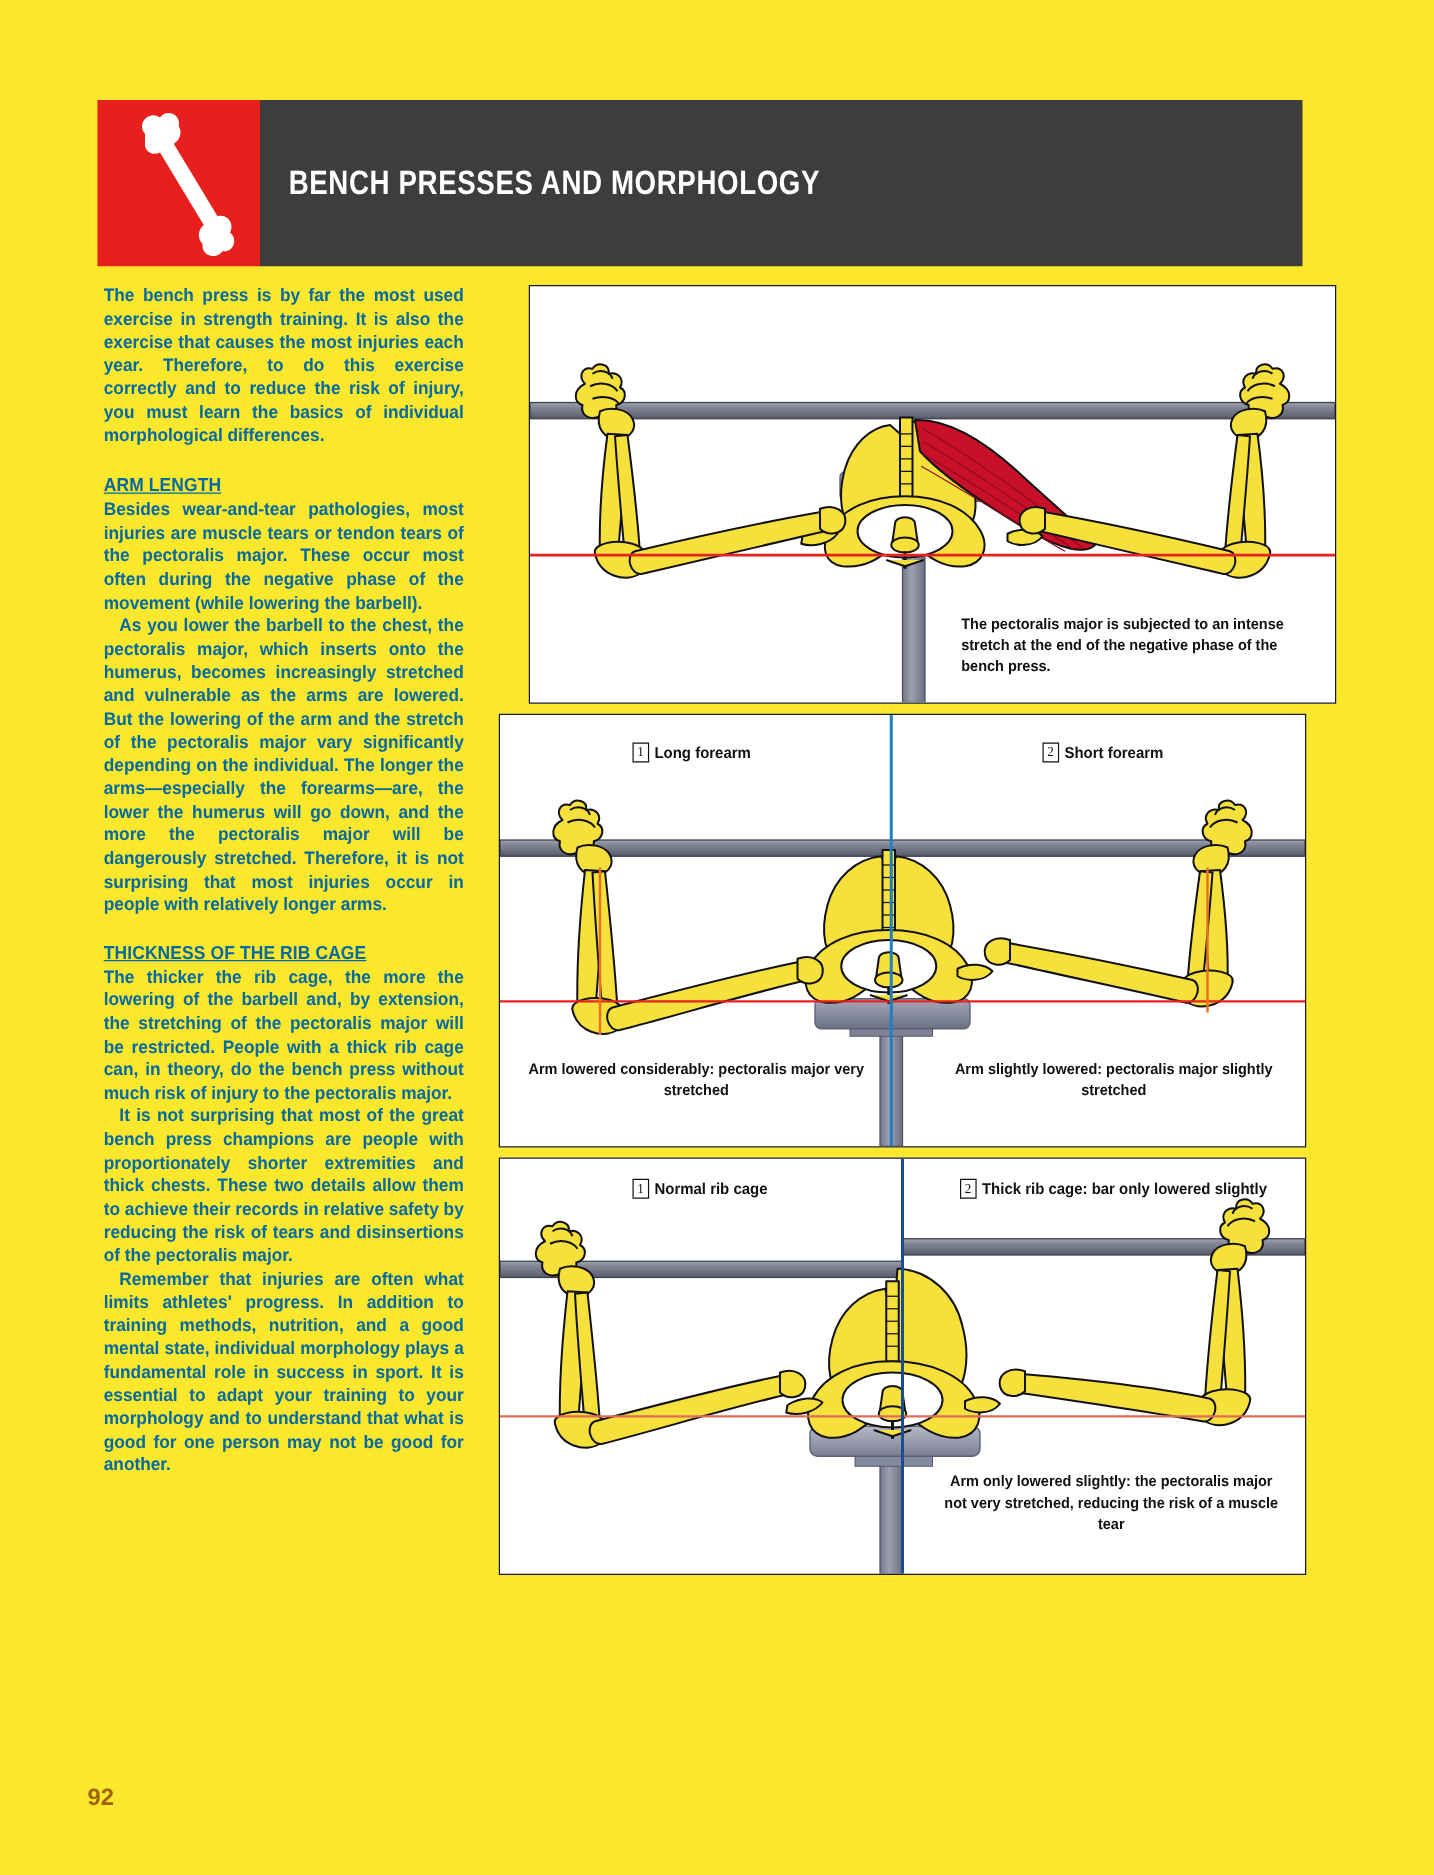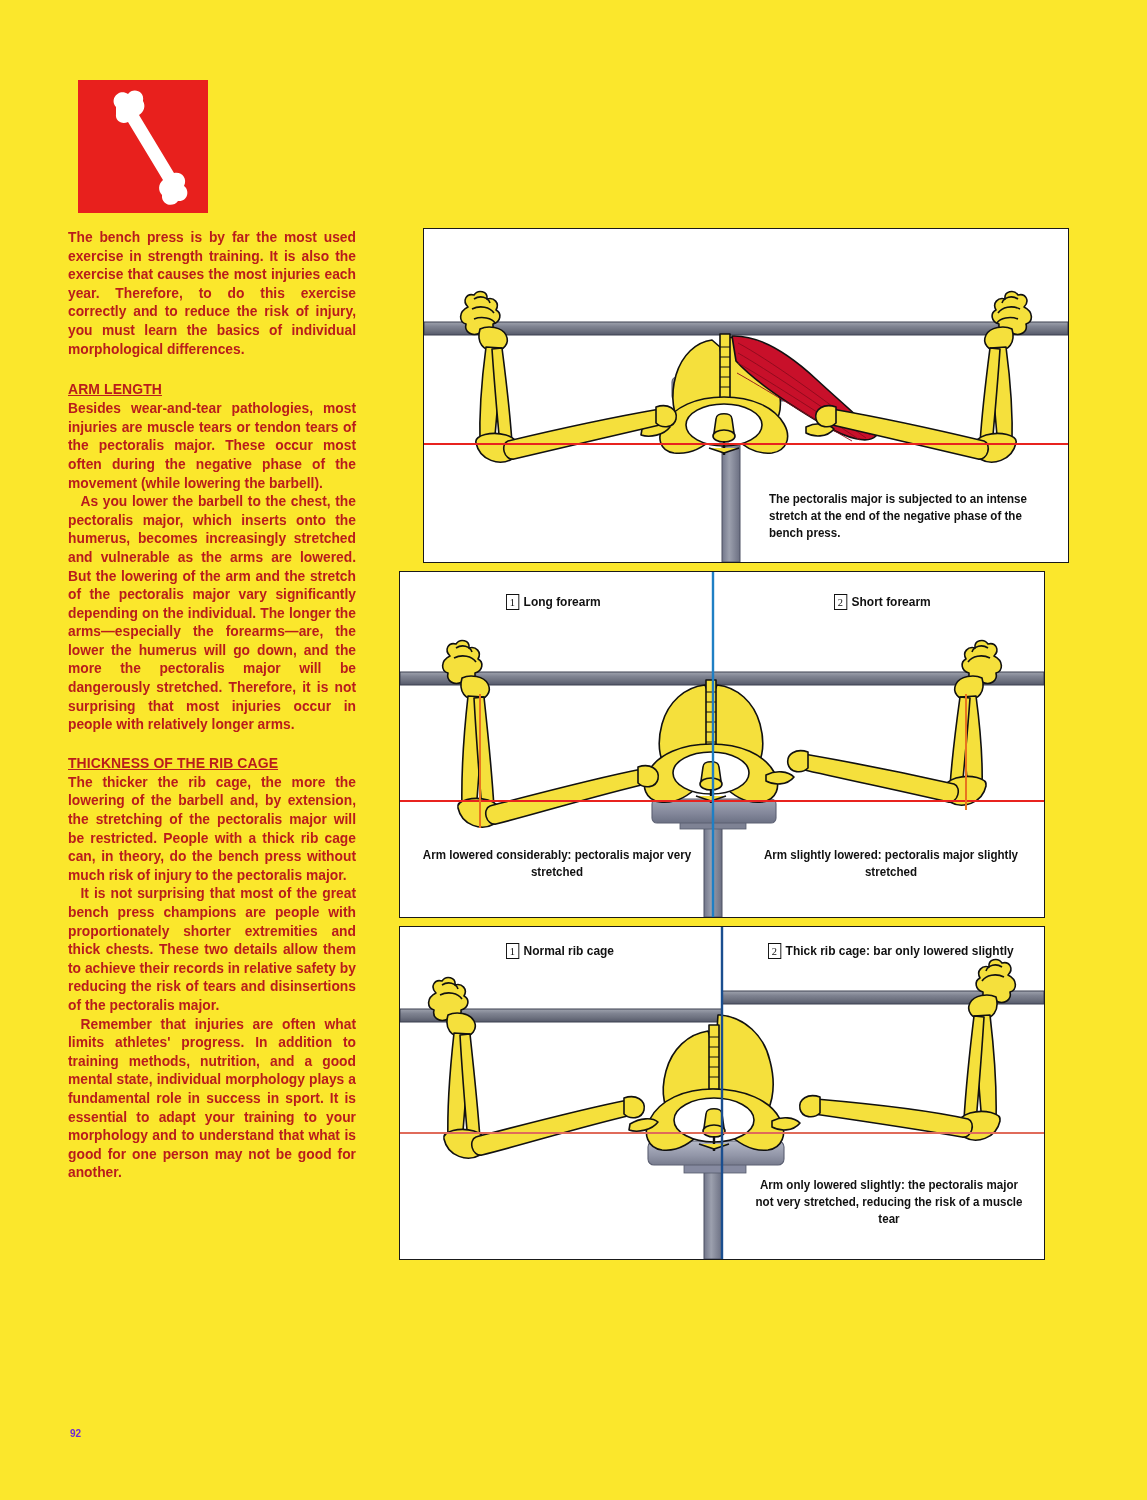--- a/index.html
+++ b/index.html
@@ -31,23 +31,23 @@
     font-weight:bold;
     letter-spacing:0.6px;
     padding-left:28px;
     transform:scaleX(0.82);
     transform-origin:left center;
     white-space:nowrap;
   }
 
   
   .textcol{
-    position:absolute; left:68px; top:228px;
+    position:absolute; left:83px; top:228px;
     width:300px;
-    color:#b91c1c;
+    color:#0369a1;
   }
   .textcol p{
     margin:0;
     font-size:14.4px;
     line-height:18.6px;
     font-weight:bold;
     text-align:justify;
     transform:scaleX(0.96);
     transform-origin:left top;
   }
@@ -107,34 +107,37 @@
     font-size:11px;
     line-height:12px;
     padding:1px 3px 1px 3px;
     font-weight:normal;
     font-family:"Liberation Serif", serif;
   }
 
   
   .pageno{
     position:absolute; left:70px; top:1428px;
-    font-size:10px; font-weight:bold; color:#6d28d9;
+    font-size:19px; font-weight:bold; color:#a16207;
   }
 </style>
 </head>
 <body>
 
 <div class="header">
   <div class="header-badge">
     <svg viewBox="0 0 130 133" width="130" height="133">
       <path d="M38 27 C31 19, 41 8, 50 14 C55 7, 67 11, 65 21 C68 26, 66 32, 61 35
                L96 93 C103 91, 110 98, 106 106 C112 110, 110 122, 100 121
                C95 128, 83 125, 84 115 C80 111, 80 104, 85 100
                L50 42 C44 45, 37 41, 38 34 Z" fill="#FFFFFF"></path>
     </svg>
+  </div>
+  <div class="header-bar">
+    <div class="header-title">BENCH PRESSES AND MORPHOLOGY</div>
   </div>
 </div>
 
 <div class="textcol">
   <p>The bench press is by far the most used exercise in strength training. It is also the exercise that causes the most injuries each year. Therefore, to do this exercise correctly and to reduce the risk of injury, you must learn the basics of individual morphological differences.</p>
 
   <div class="gap-before-head"></div>
   <div class="sec-head">ARM LENGTH</div>
   <div class="head-to-body"></div>
   <p>Besides wear-and-tear pathologies, most injuries are muscle tears or tendon tears of the pectoralis major. These occur most often during the negative phase of the movement (while lowering the barbell).</p>

